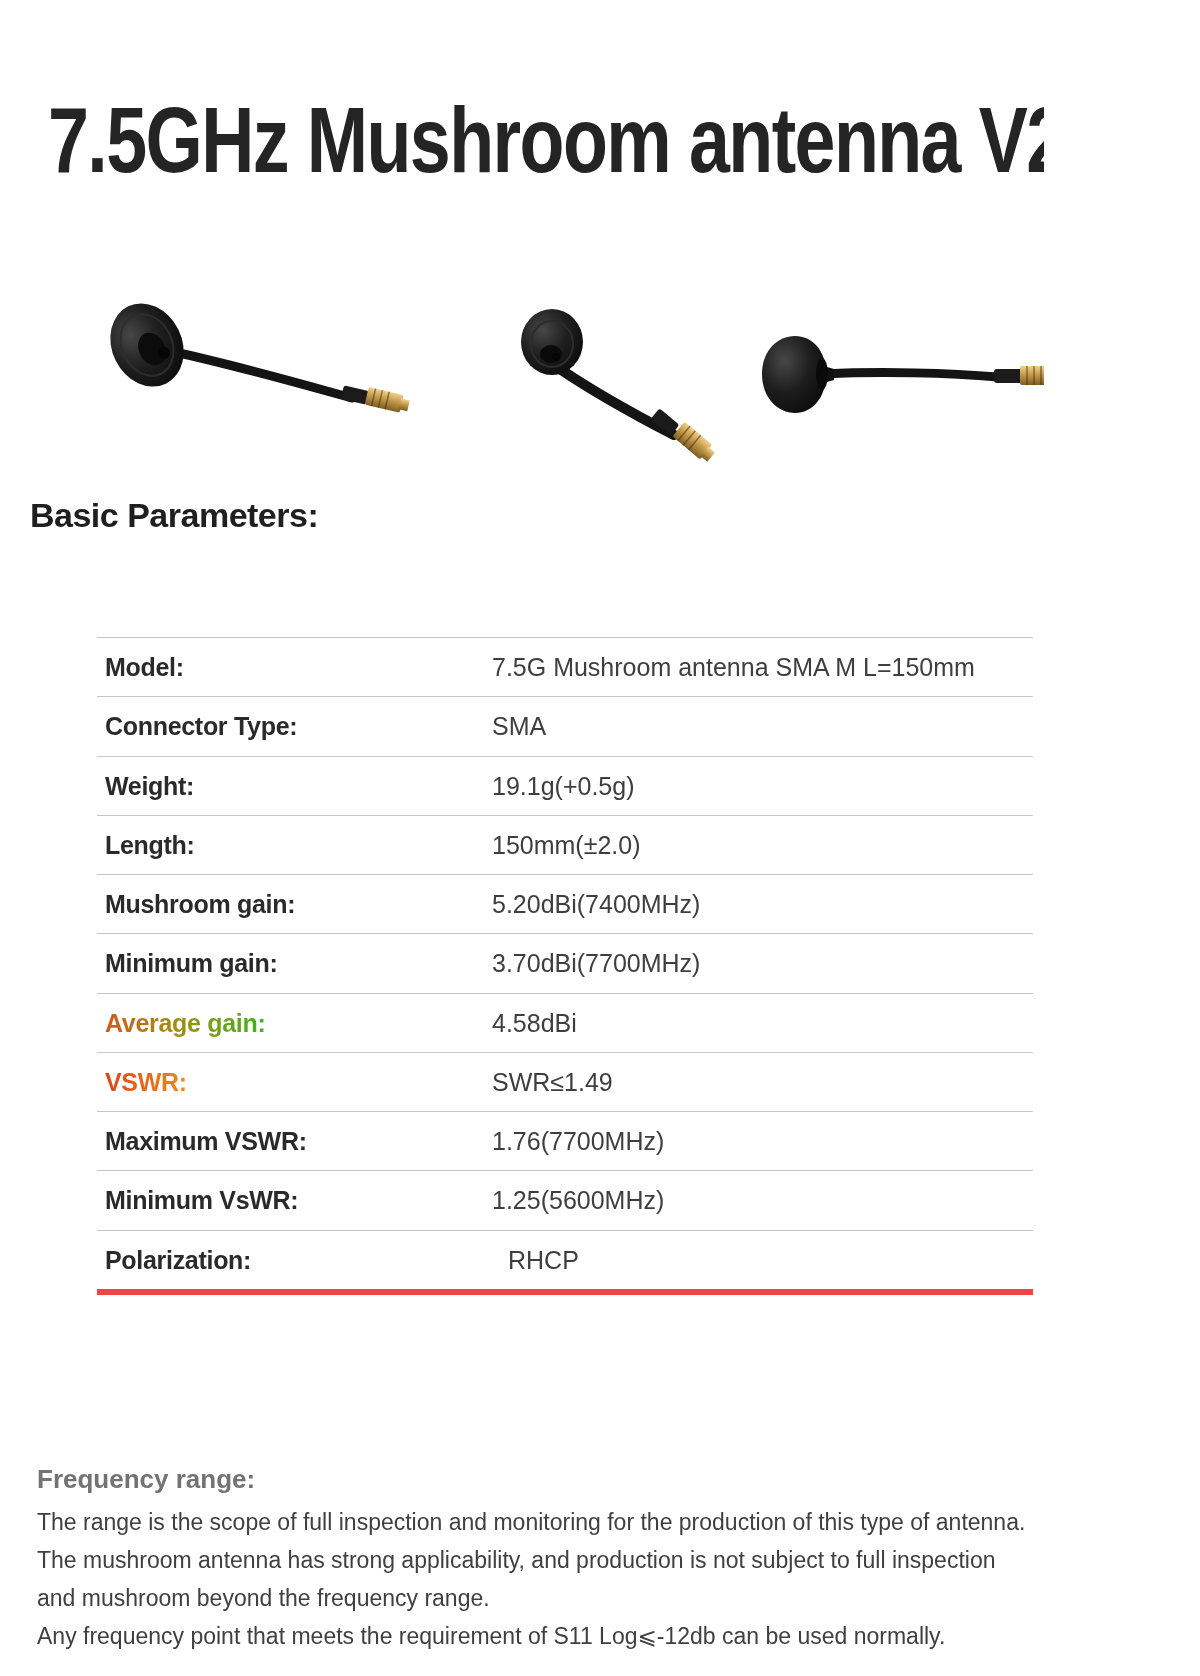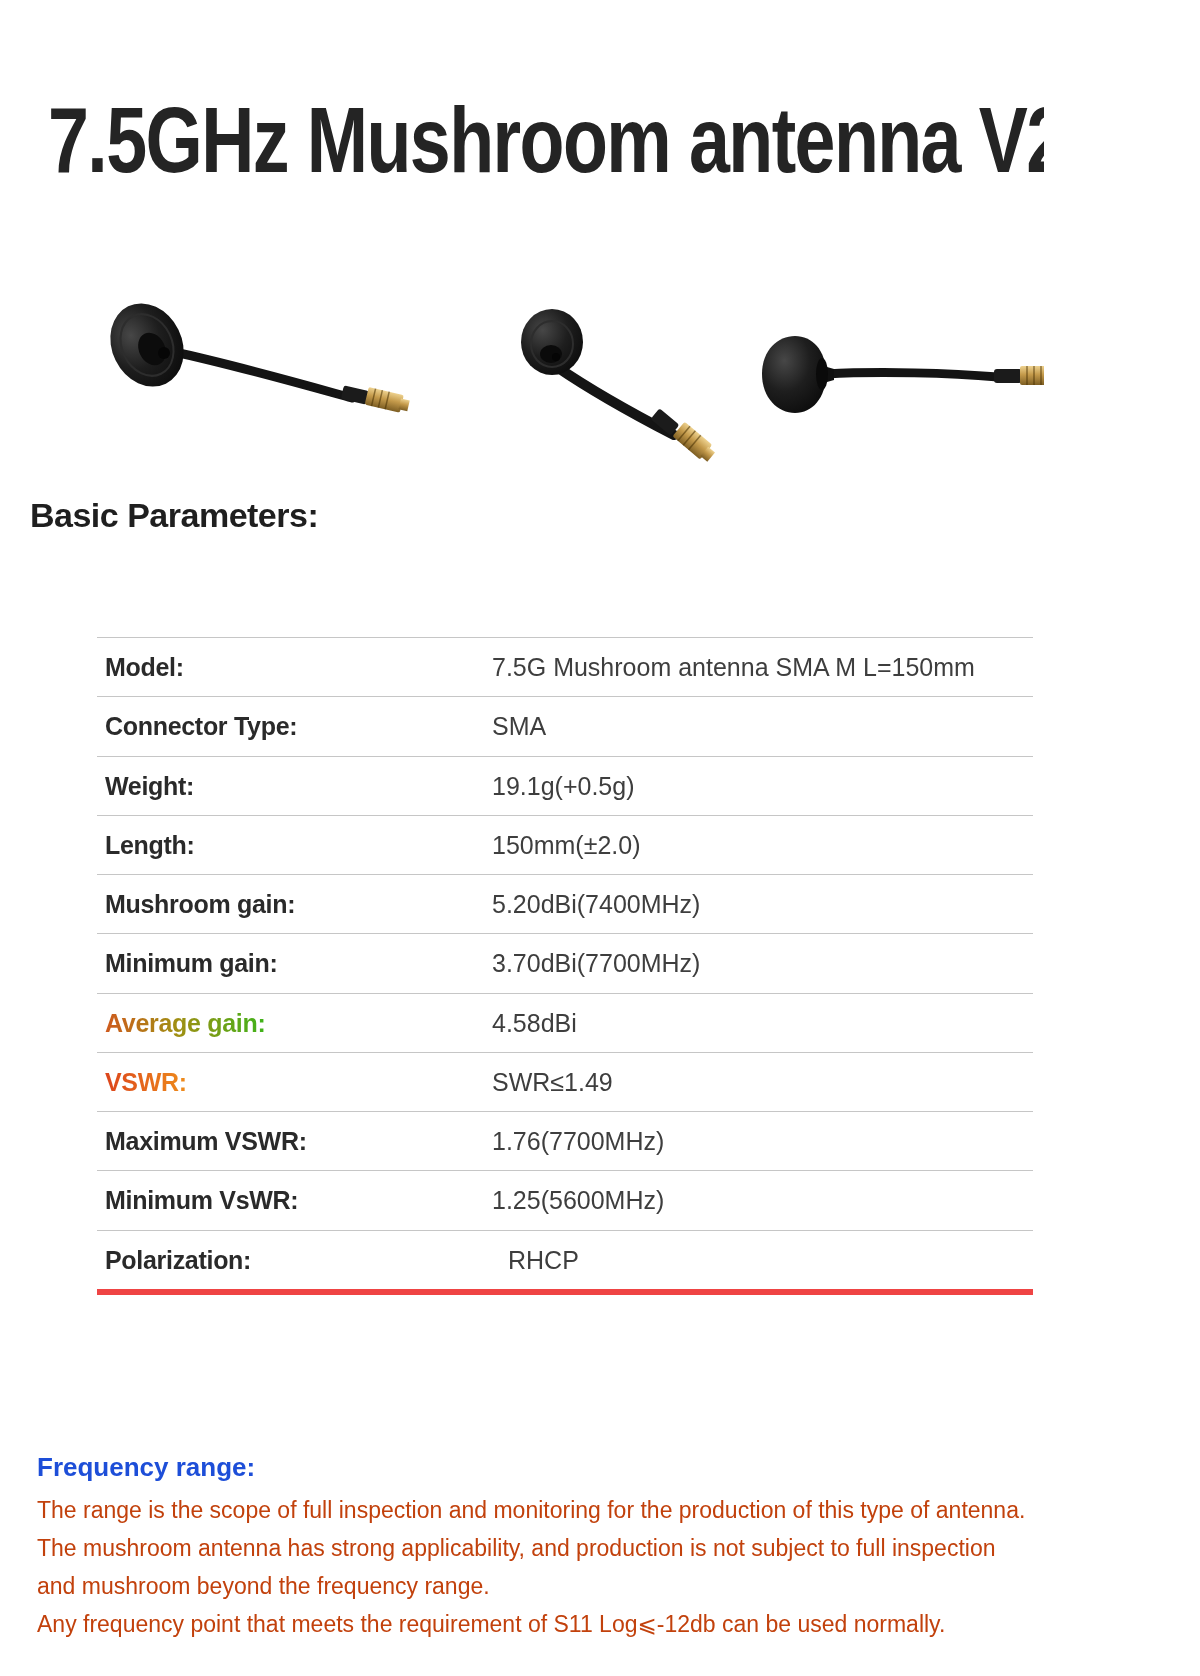--- a/index.html
+++ b/index.html
@@ -99,31 +99,31 @@
     color:transparent;
     -webkit-text-fill-color:transparent;
   }
   .freq{
     position:absolute;
     left:37px;
     top:1452px;
     width:1160px;
   }
   .freq-heading{
-    margin:0 0 8px 0;
+    margin:12px 0 8px 0;
     font-size:26px;
     font-weight:bold;
-    color:#1d4ed8;
+    color:#737373;
     white-space:nowrap;
   }
   .freq-line{
     margin:0;
     font-size:23px;
     line-height:38px;
-    color:#c2410c;
+    color:#404040;
     white-space:nowrap;
   }
 </style>
 </head>
 <body>
 
 <div class="page">
 
   <h1 class="title">7.5GHz Mushroom antenna V2</h1>
 

